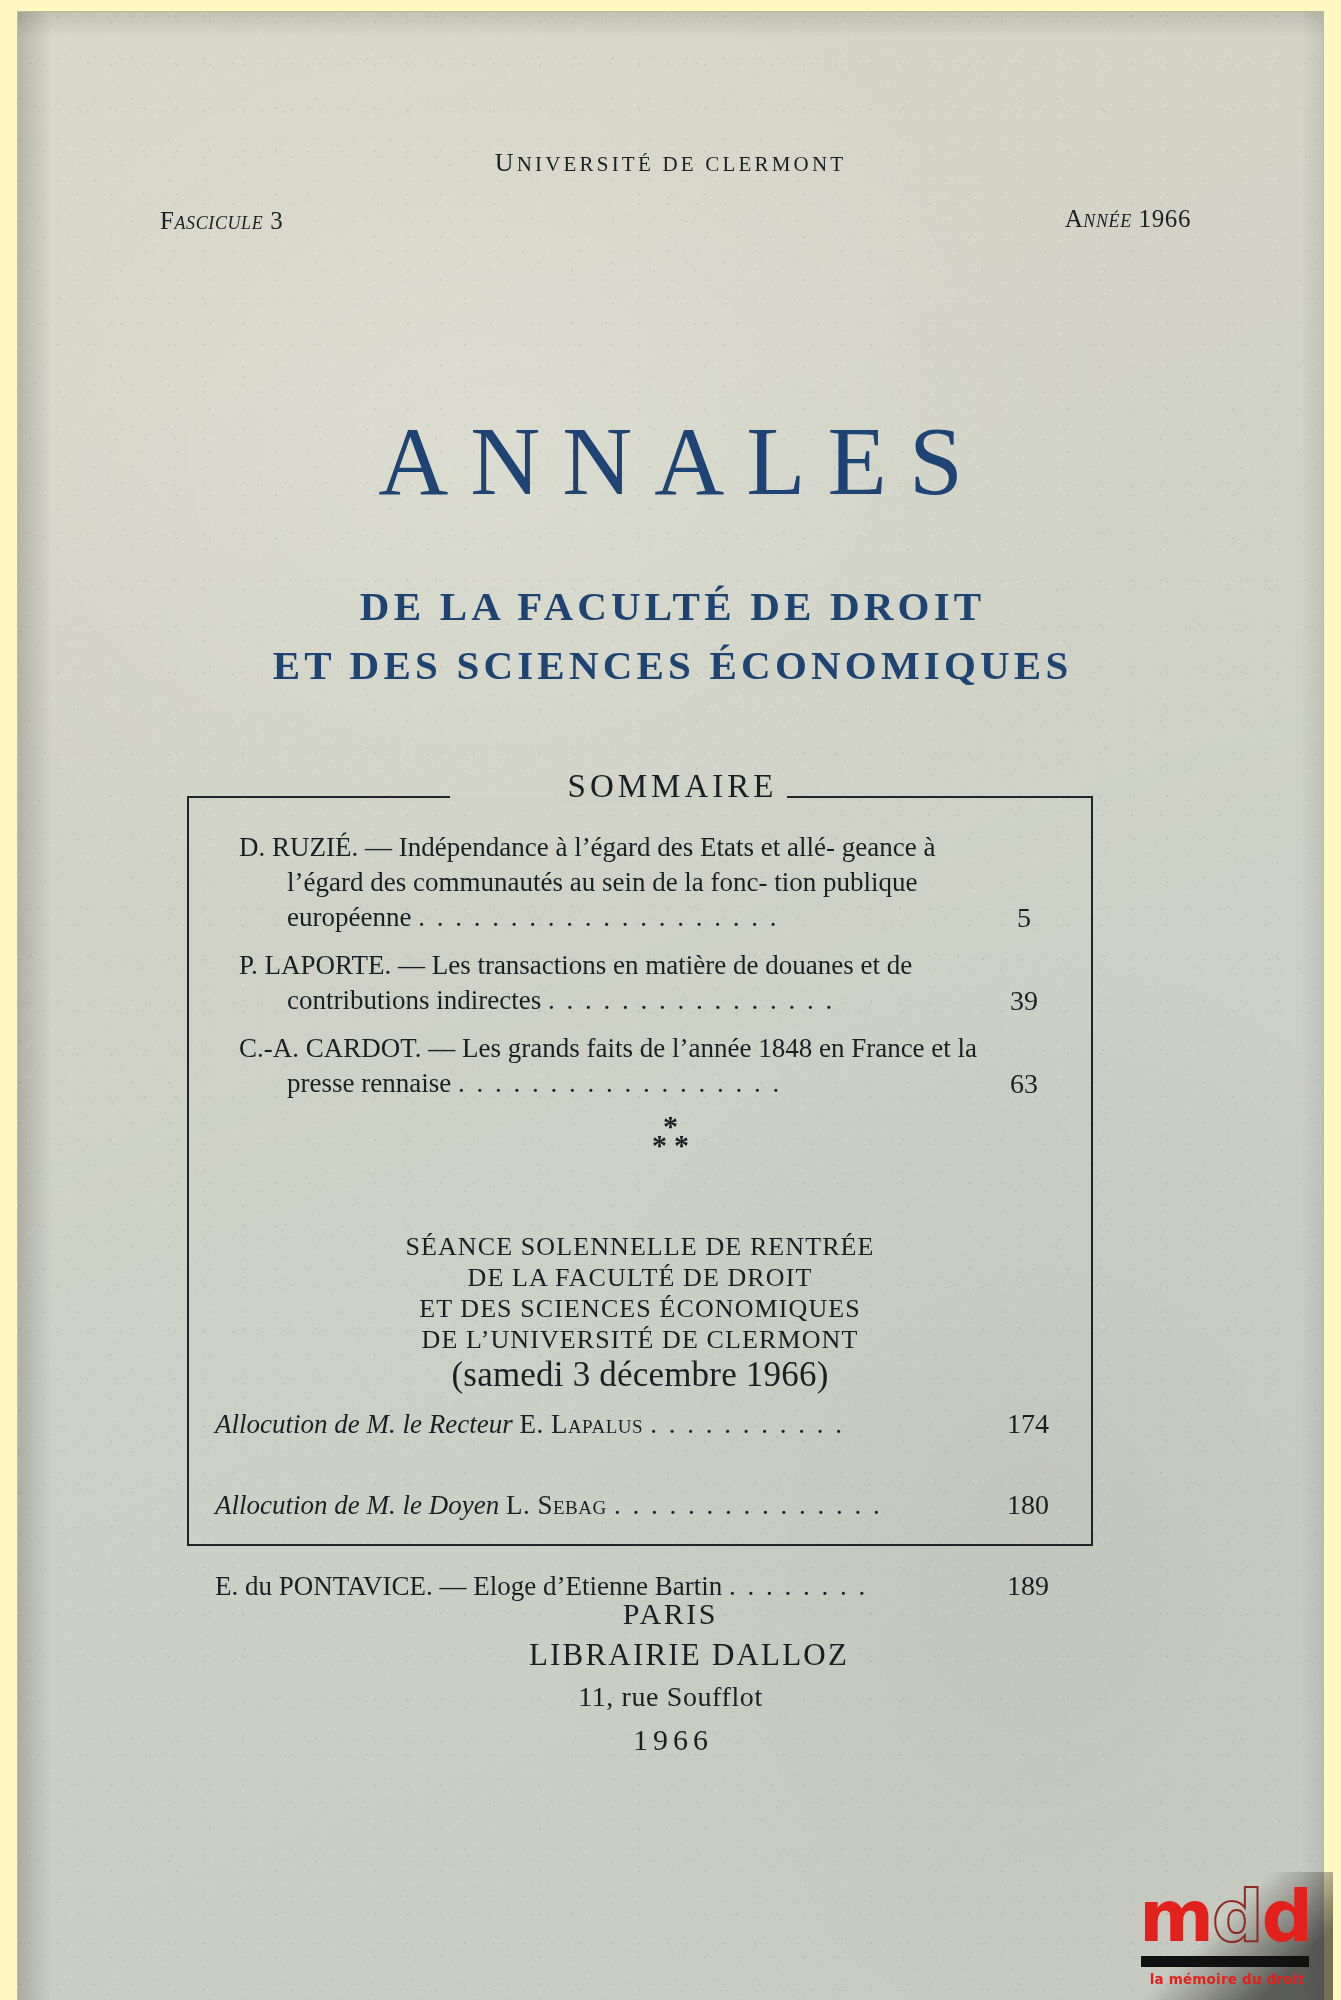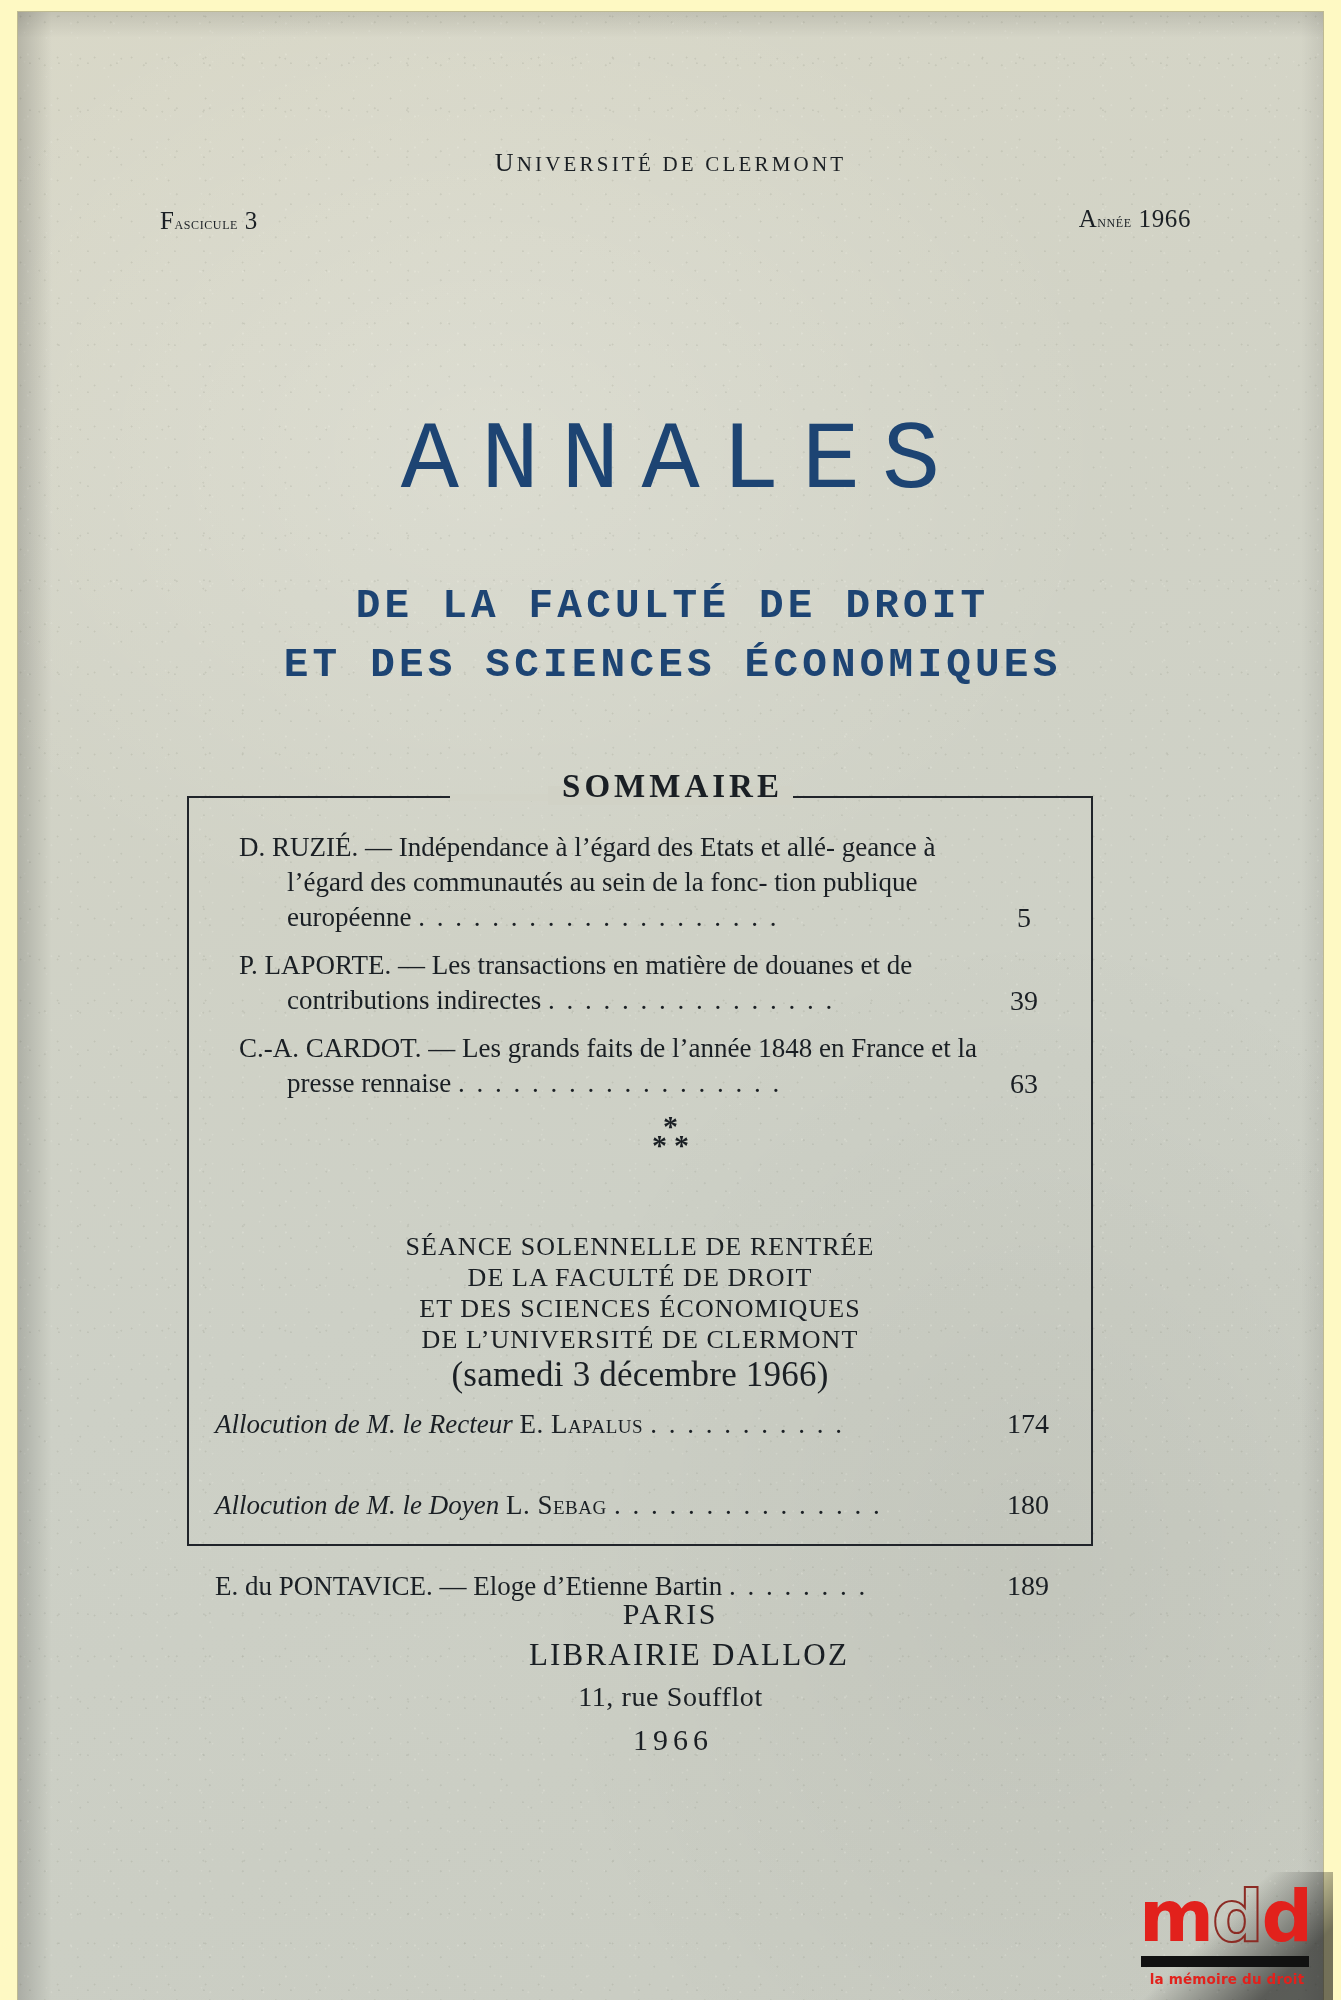--- a/index.html
+++ b/index.html
@@ -62,21 +62,21 @@
     background:
       linear-gradient(to right, rgba(0,0,0,0.16), rgba(0,0,0,0) 34px),
       linear-gradient(to bottom, rgba(0,0,0,0.10), rgba(0,0,0,0) 26px),
       linear-gradient(to left, rgba(0,0,0,0.07), rgba(0,0,0,0) 22px);
   }
 
   .layer { position: absolute; inset: 0; z-index: 3; }
 
   
   .ink-black { color: #1a1f24; }
-  .ink-blue  { color: #1d4473; font-family: Liberation Mono, monospace; }
+  .ink-blue  { color: #1d4473; }
 
   
   #univ-line {
     position: absolute;
     top: 148px;
     left: 0; right: 0;
     text-align: center;
     font-size: 26px;
     letter-spacing: 3.2px;
     font-weight: 400;
@@ -95,21 +95,21 @@
   }
   #annee {
     position: absolute;
     top: 205px;
     right: 150px;
     font-size: 25px;
     letter-spacing: 0.6px;
     white-space: nowrap;
   }
   .sc-lead { font-size: 25px; }
-  .sc-rest { font-size: 12px; }
+  .sc-rest { font-size: 18px; font-style: italic; }
 
   
   #title {
     position: absolute;
     top: 413px;
     left: 0; right: 0;
     text-align: center;
     font-size: 97px;
     letter-spacing: 22px;
     text-indent: 22px;
@@ -136,21 +136,21 @@
     left: 0; right: 0;
     text-align: center;
     z-index: 6;
   }
   #sommaire-word span {
     display: inline-block;
     position: relative;
     font-size: 33px;
     letter-spacing: 4px;
     text-indent: 4px;
-    font-weight: 700;
+    font-weight: 400;
     padding: 0 10px;
     background: linear-gradient(180deg,
         rgba(209,210,198,0) 0%,
         rgba(209,210,198,0) 48%,
         #d1d2c6 48%,
         #d1d2c6 100%);
   }
 
   #sommaire-box {
     position: absolute;

